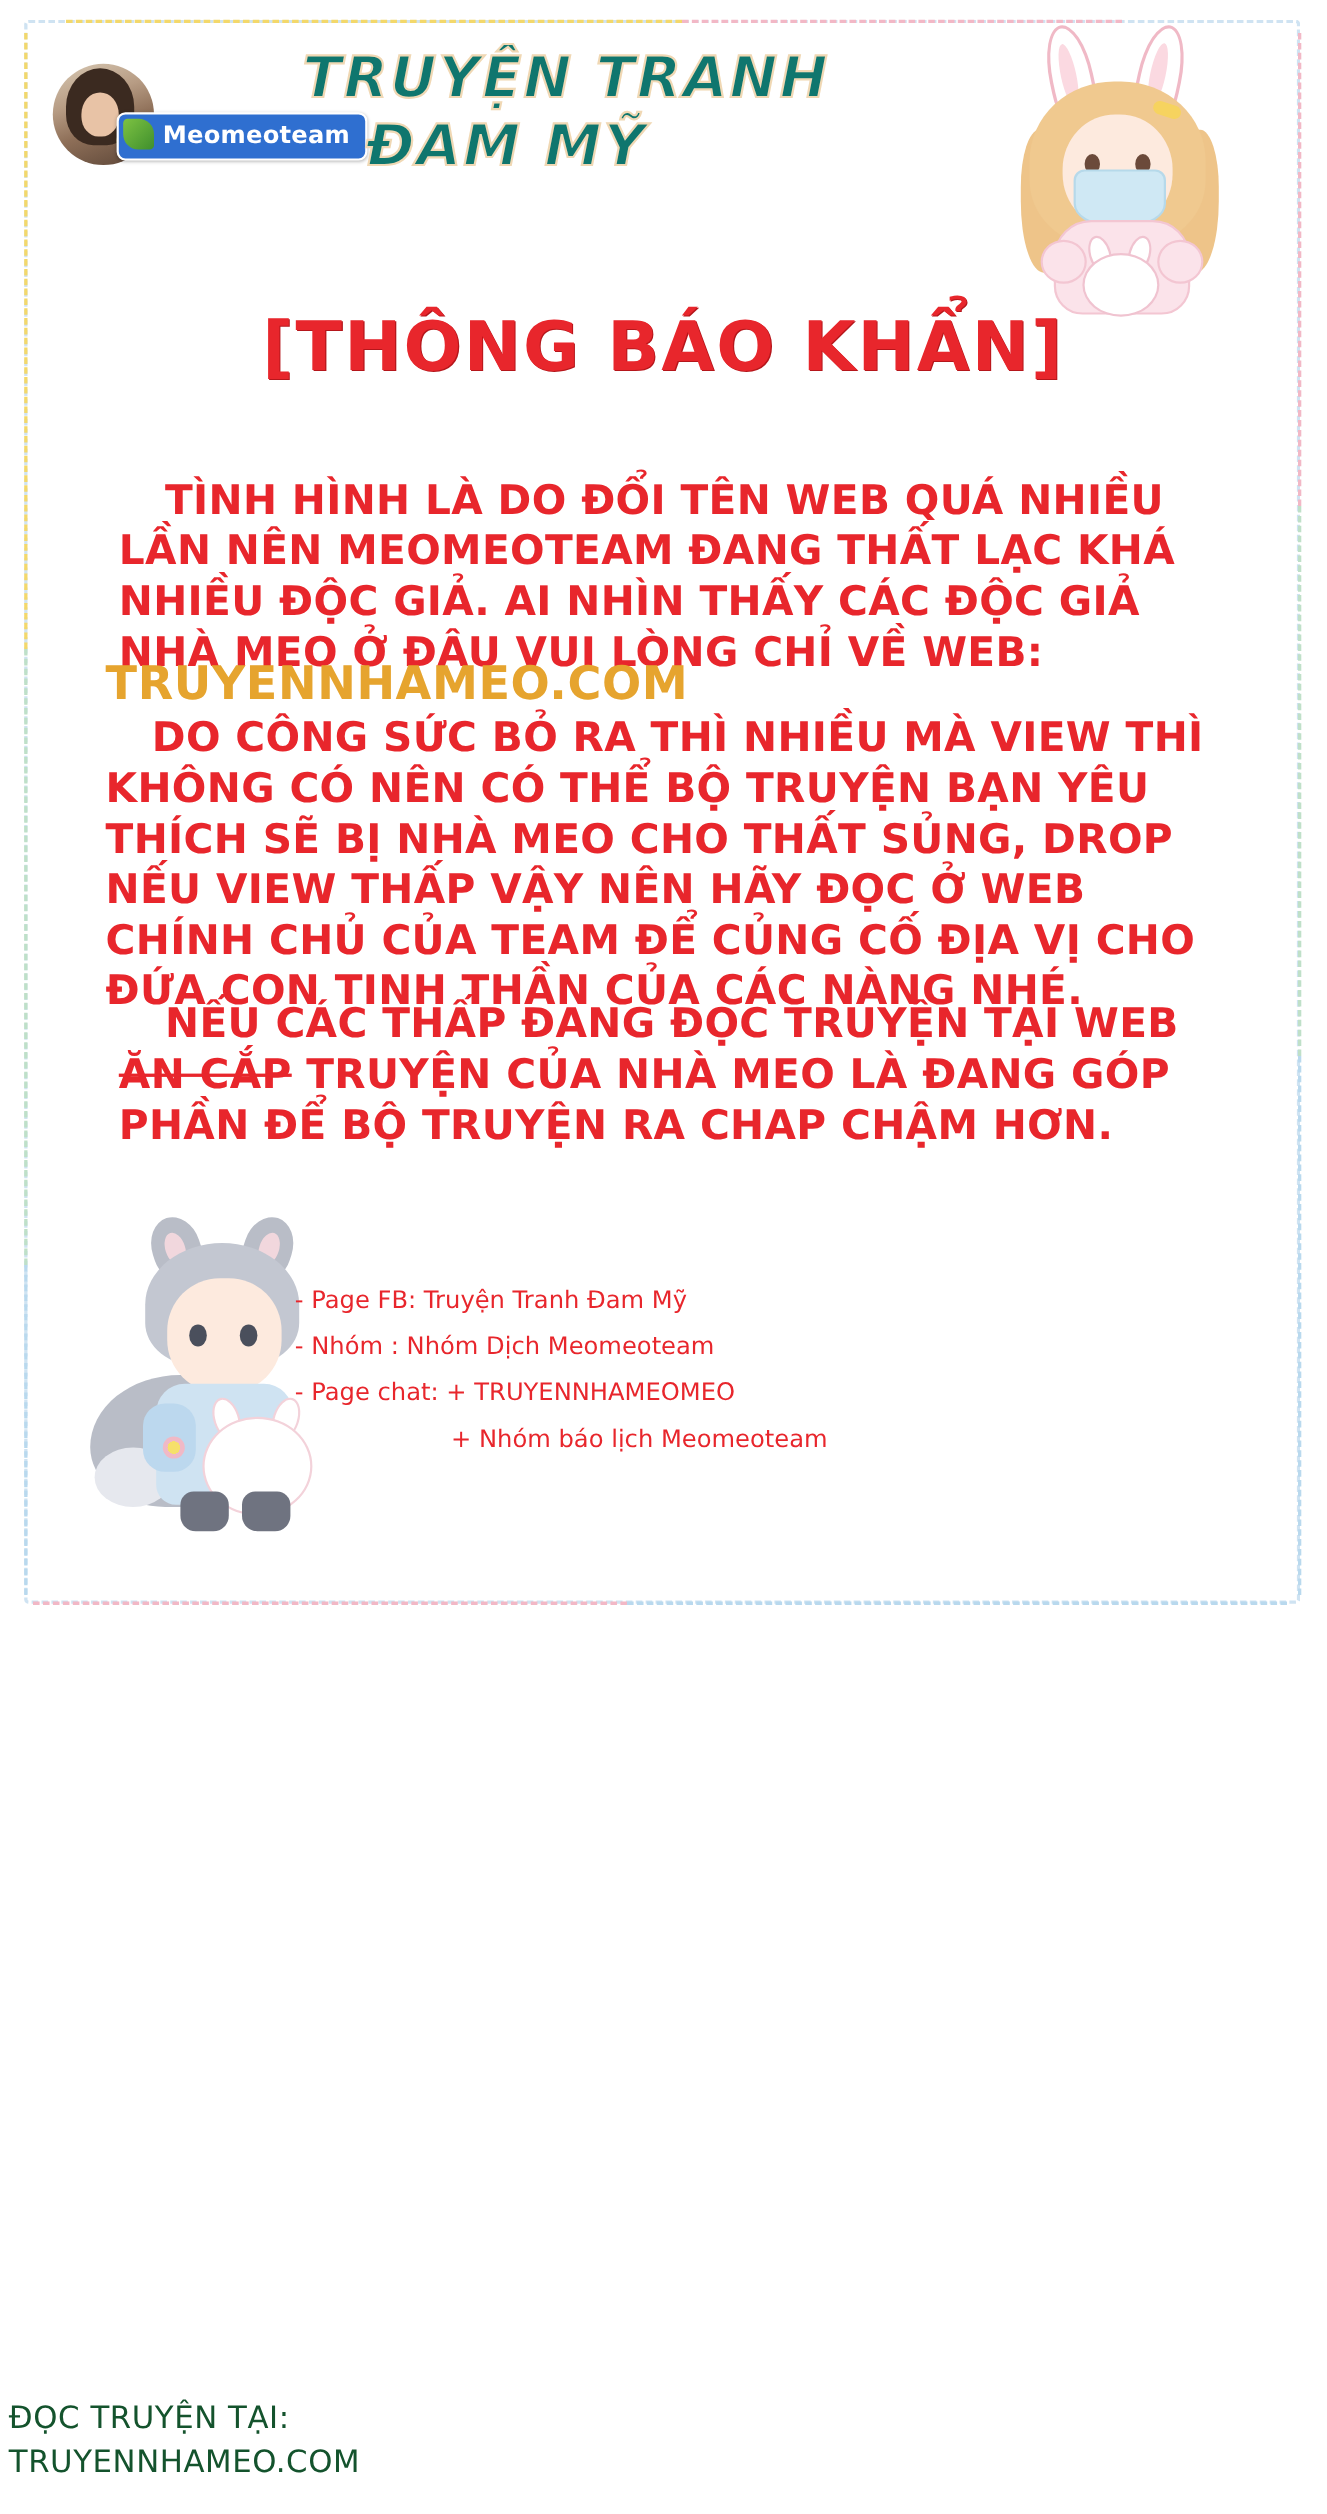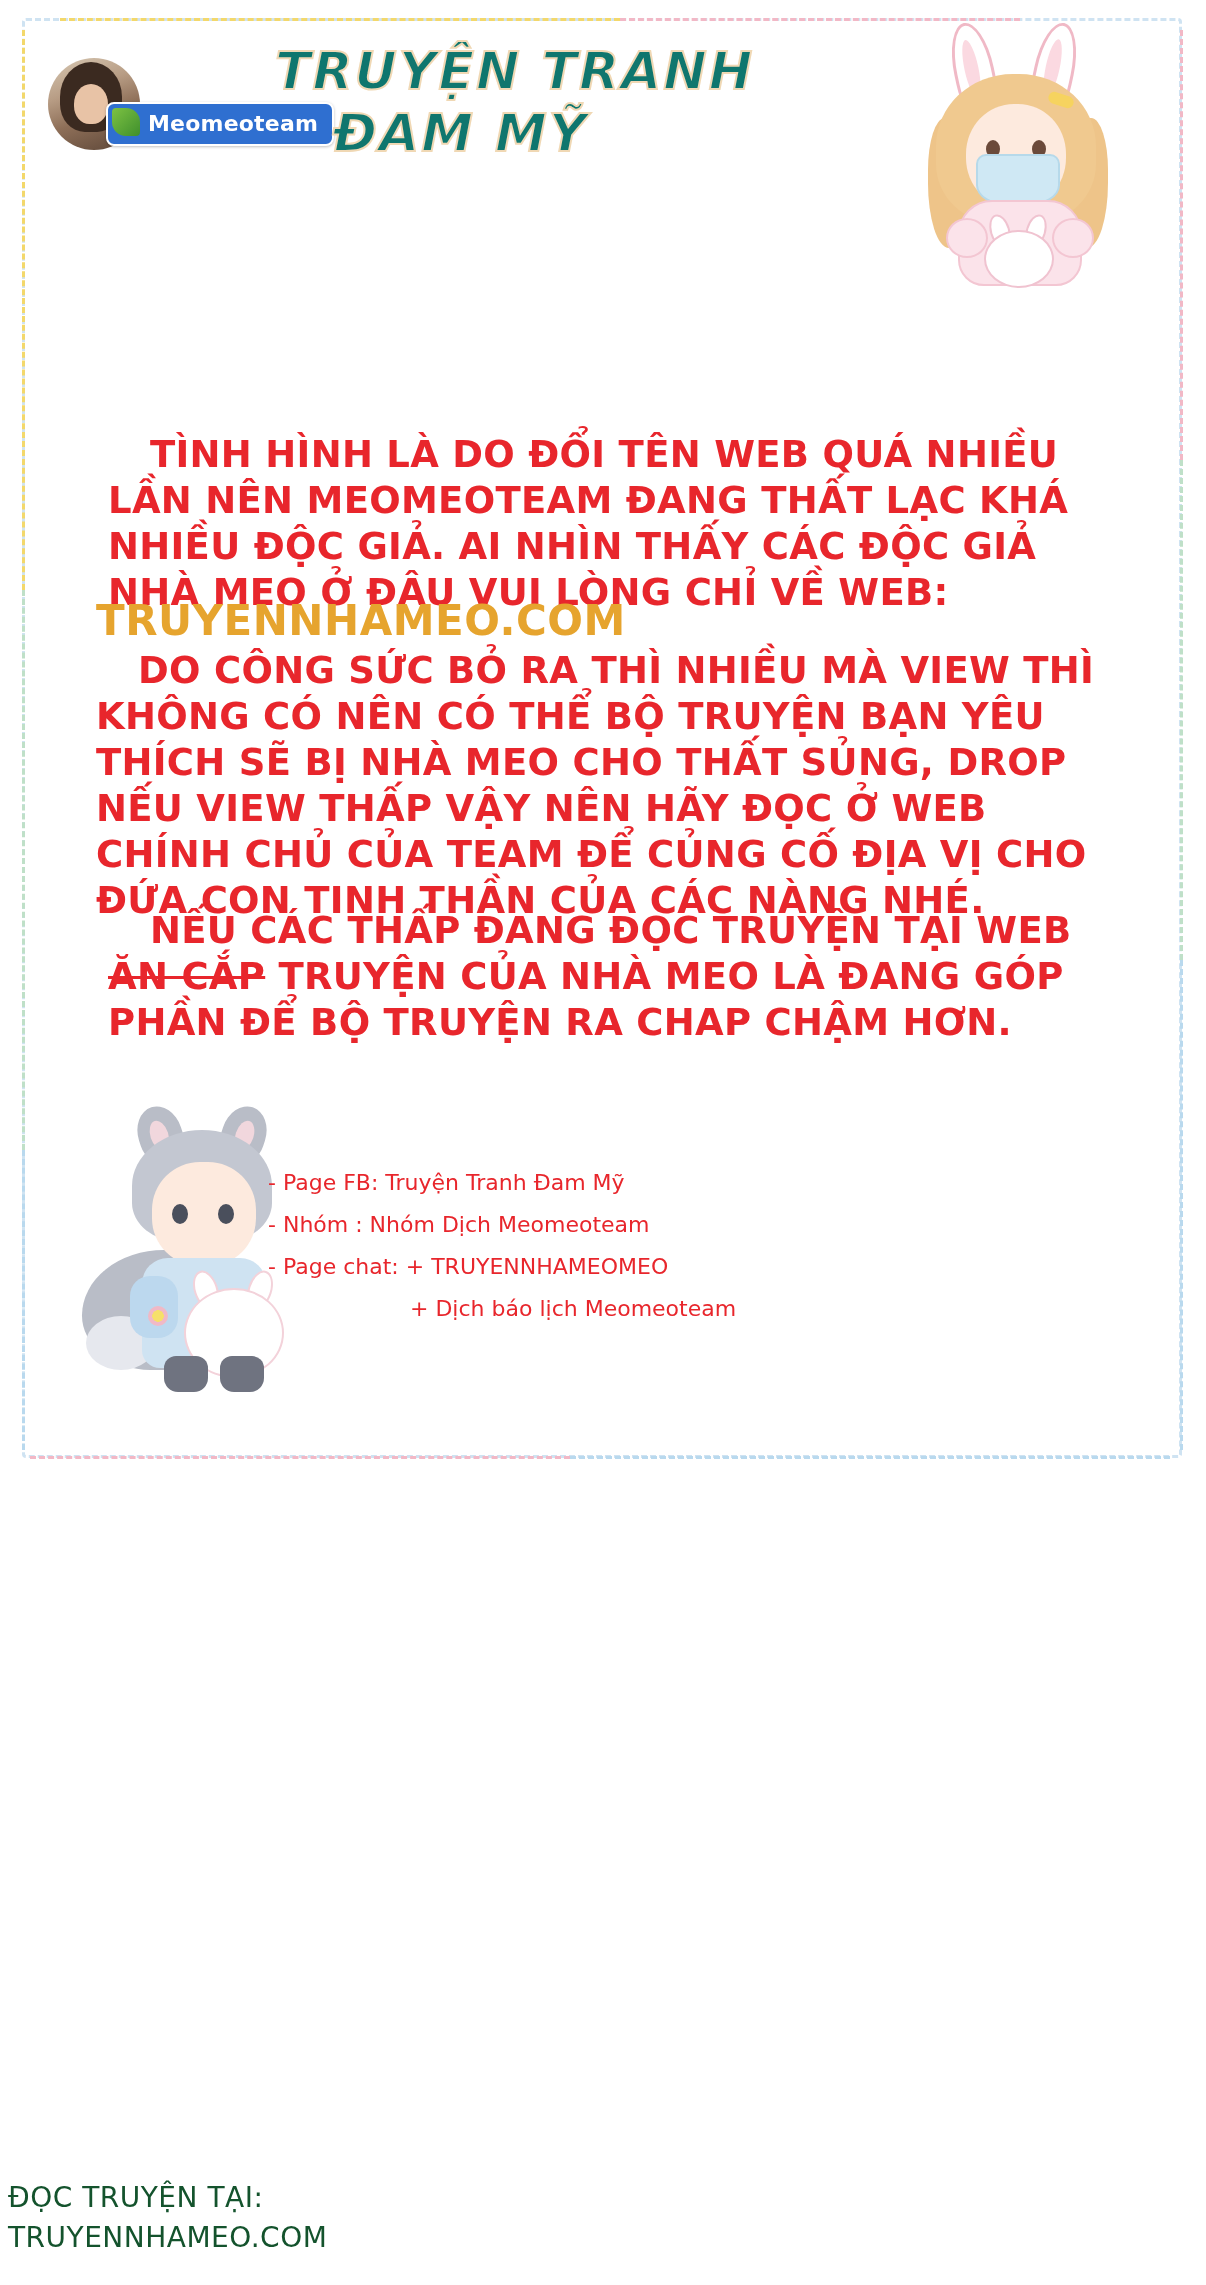--- a/index.html
+++ b/index.html
@@ -368,20 +368,21 @@
     <div class="rb rb-eye-r"></div>
     <div class="rb rb-mask"></div>
     <div class="rb rb-body"></div>
     <div class="rb rb-arm-l"></div>
     <div class="rb rb-arm-r"></div>
     <div class="rb rb-plush-ear1"></div>
     <div class="rb rb-plush-ear2"></div>
     <div class="rb rb-plush"></div>
   </div>
 
+  <div class="headline">[THÔNG BÁO KHẨN]</div>
 
   <div class="para" id="p1">
     <span class="indent"></span><span>TÌNH HÌNH LÀ DO ĐỔI TÊN WEB QUÁ NHIỀU LẦN NÊN MEOMEOTEAM ĐANG THẤT LẠC KHÁ NHIỀU ĐỘC GIẢ. AI NHÌN THẤY CÁC ĐỘC GIẢ NHÀ MEO Ở ĐÂU VUI LÒNG CHỈ VỀ WEB:</span>
   </div>
 
   <div id="web-link">TRUYENNHAMEO.COM</div>
 
   <div class="para" id="p2">
     <span class="indent"></span><span>DO CÔNG SỨC BỎ RA THÌ NHIỀU MÀ VIEW THÌ KHÔNG CÓ NÊN CÓ THỂ BỘ TRUYỆN BẠN YÊU THÍCH SẼ BỊ NHÀ MEO CHO THẤT SỦNG, DROP NẾU VIEW THẤP VẬY NÊN HÃY ĐỌC Ở WEB CHÍNH CHỦ CỦA TEAM ĐỂ CỦNG CỐ ĐỊA VỊ CHO ĐỨA CON TINH THẦN CỦA CÁC NÀNG NHÉ.</span>
   </div>
@@ -411,21 +412,21 @@
     <div class="wf wf-leg1"></div>
     <div class="wf wf-leg2"></div>
     <div class="wf wf-flower"></div>
   </div>
 
   <div class="contact-block">
     <div class="contact-list">
       <div>- Page FB: Truyện Tranh Đam Mỹ</div>
       <div>- Nhóm : Nhóm Dịch Meomeoteam</div>
       <div>- Page chat: + TRUYENNHAMEOMEO</div>
-      <span class="sub">+ Dịch báo lịch Meomeoteam</span>
+      <span class="sub">+ Nhóm báo lịch Meomeoteam</span>
     </div>
   </div>
 
   <div class="footer">
     <div>ĐỌC TRUYỆN TẠI:</div>
     <div>TRUYENNHAMEO.COM</div>
   </div>
 
 </div>
 

